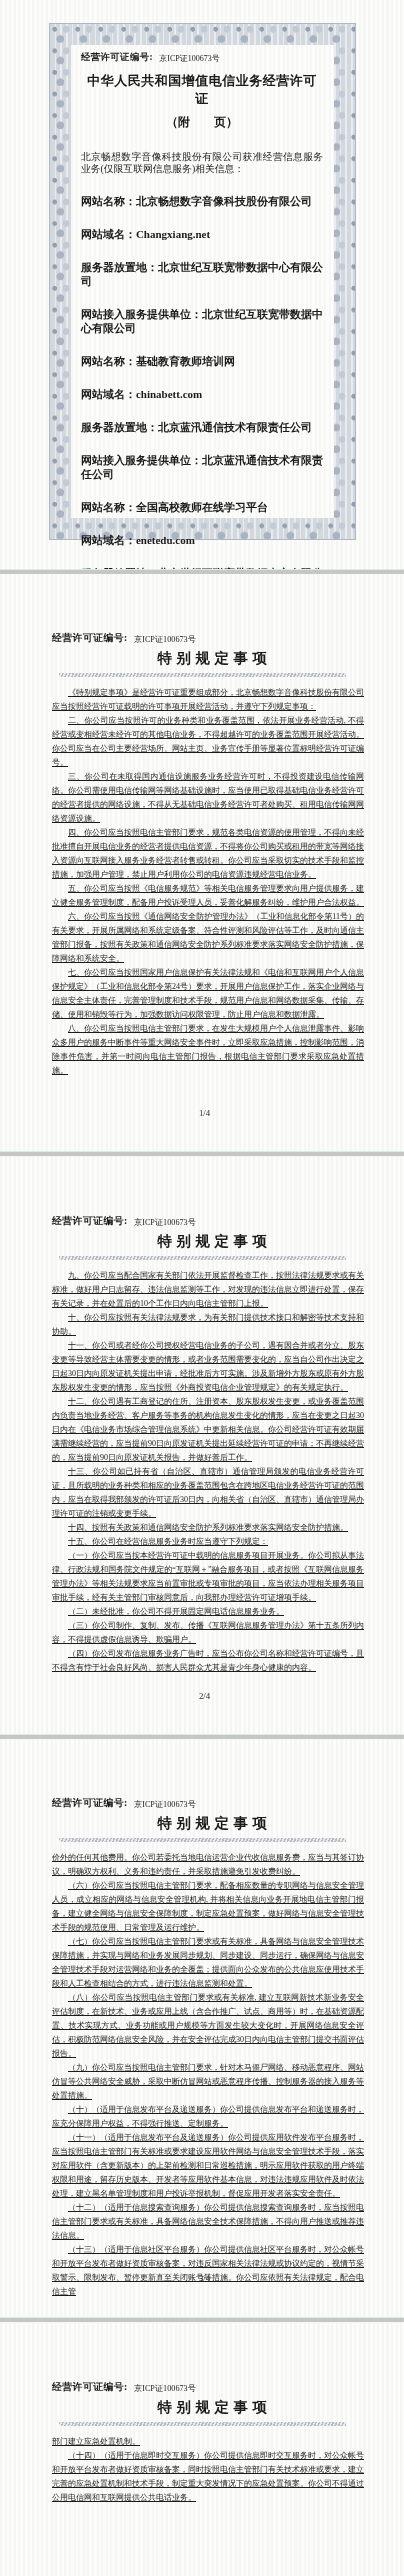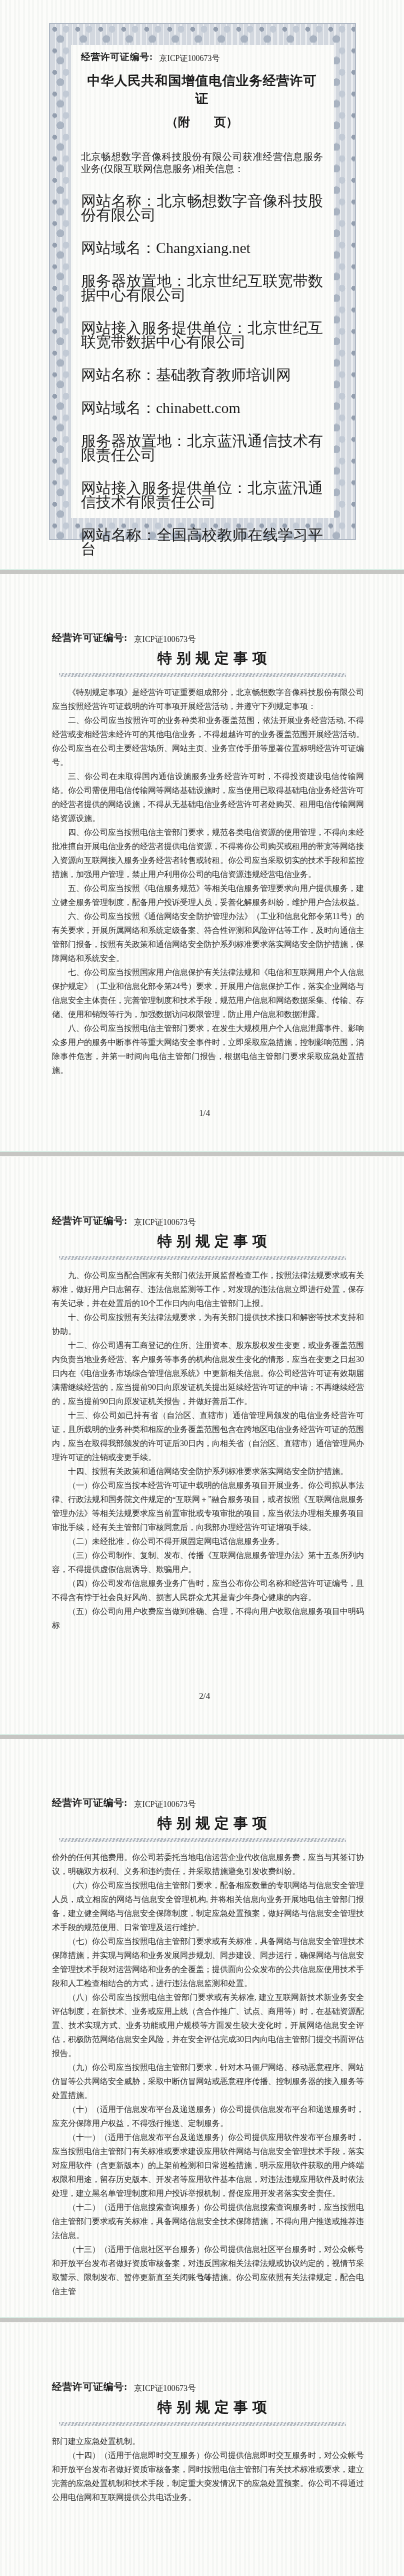--- a/index.html
+++ b/index.html
@@ -35,32 +35,32 @@
     background-image:repeating-linear-gradient(90deg,rgba(185,198,192,0.08) 0 2.1px,rgba(0,0,0,0) 2.1px 4.6px);
     padding:6.2px 11.3px 0 10.3px;box-sizing:border-box;
   }
   .cert-no-row{margin:0;}
   .cert-label{font-size:9.3px;font-weight:bold;letter-spacing:0.5px;}
   .cert-no{font-size:8px;margin-left:4.1px;position:relative;top:1.5px;}
   .cert-title{margin:8.2px 0 0 0;text-align:center;font-size:13px;font-weight:bold;letter-spacing:0.5px;}
   .cert-subtitle{margin-top:6.2px;text-align:center;font-size:12px;font-weight:bold;}
   .cert-intro{margin:19.6px 0 0 0;font-size:9.8px;line-height:12px;text-align:justify;}
   .cert-lines{margin-top:8.2px;}
-  .cert-line{font-size:15px;line-height:14px;margin-top:19px;text-align:justify;}
+  .cert-line{font-size:11px;line-height:14px;margin-top:19px;text-align:justify;font-weight:bold;}
   
   .sp-header{position:absolute;top:58px;left:52px;white-space:nowrap;}
   .sp-label{font-size:9.8px;font-weight:bold;letter-spacing:0.5px;}
   .sp-no{font-size:8.2px;margin-left:4.1px;position:relative;top:1px;}
   .sp-title{position:absolute;top:75px;left:0;width:100%;margin:0;text-align:center;
     font-size:14.4px;font-weight:bold;letter-spacing:4.6px;padding-left:12px;}
   .sp-divider{position:absolute;top:99px;left:59px;width:287px;height:3.6px;
     background:repeating-linear-gradient(115deg,#b6bcc2 0 1.5px,#e9ebed 1.5px 3.1px);}
   .sp-body{position:absolute;top:112px;left:52px;width:312px;
     font-size:8px;line-height:14px;text-align:justify;}
-  .sp-body p{margin:0;text-indent:2em;}
+  .sp-body p{margin:0;text-indent:2em;text-decoration:underline;}
   .sp-body p.cont{text-indent:0;}
   .page-no{position:absolute;top:534px;left:2px;width:100%;text-align:center;font-size:8.8px;color:#2a2a2a;}
 </style>
 </head>
 <body>
 
 <section class="page" style="top:0;height:569px">
   <div class="cert-frame">
     <div class="cert-content">
       <div class="cert-no-row">
@@ -115,28 +115,29 @@
 <section class="page" style="top:1157px;height:578px">
   <div class="sp-header">
     <span class="sp-label">经营许可证编号:</span>
     <span class="sp-no">京ICP证100673号</span>
   </div>
   <h2 class="sp-title">特别规定事项</h2>
   <div class="sp-divider"></div>
   <div class="sp-body">
     <p>九、你公司应当配合国家有关部门依法开展监督检查工作，按照法律法规要求或有关标准，做好用户日志留存、违法信息监测等工作，对发现的违法信息立即进行处置，保存有关记录，并在处置后的10个工作日内向电信主管部门上报。</p>
     <p>十、你公司应按照有关法律法规要求，为有关部门提供技术接口和解密等技术支持和协助。</p>
+    <p>十一、你公司或者经你公司授权经营电信业务的子公司，遇有因合并或者分立、股东变更等导致经营主体需要变更的情形，或者业务范围需要变化的，应当自公司作出决定之日起30日内向原发证机关提出申请，经批准后方可实施。涉及新增外方股东或原有外方股东股权发生变更的情形，应当按照《外商投资电信企业管理规定》的有关规定执行。</p>
     <p>十二、你公司遇有工商登记的住所、注册资本、股东股权发生变更，或业务覆盖范围内负责当地业务经营、客户服务等事务的机构信息发生变化的情形，应当在变更之日起30日内在《电信业务市场综合管理信息系统》中更新相关信息。你公司经营许可证有效期届满需继续经营的，应当提前90日向原发证机关提出延续经营许可证的申请；不再继续经营的，应当提前90日向原发证机关报告，并做好善后工作。</p>
     <p>十三、你公司如已持有省（自治区、直辖市）通信管理局颁发的电信业务经营许可证，且所载明的业务种类和相应的业务覆盖范围包含在跨地区电信业务经营许可证的范围内，应当在取得我部颁发的许可证后30日内，向相关省（自治区、直辖市）通信管理局办理许可证的注销或变更手续。</p>
     <p>十四、按照有关政策和通信网络安全防护系列标准要求落实网络安全防护措施。</p>
+    <p>十五、你公司在经营信息服务业务时应当遵守下列规定：</p>
     <p>（一）你公司应当按本经营许可证中载明的信息服务项目开展业务。你公司拟从事法律、行政法规和国务院文件规定的“互联网＋”融合服务项目，或者按照《互联网信息服务管理办法》等相关法规要求应当前置审批或专项审批的项目，应当依法办理相关服务项目审批手续，经有关主管部门审核同意后，向我部办理经营许可证增项手续。</p>
     <p>（二）未经批准，你公司不得开展固定网电话信息服务业务。</p>
     <p>（三）你公司制作、复制、发布、传播《互联网信息服务管理办法》第十五条所列内容，不得提供虚假信息诱导、欺骗用户。</p>
     <p>（四）你公司发布信息服务业务广告时，应当公布你公司名称和经营许可证编号，且不得含有悖于社会良好风尚、损害人民群众尤其是青少年身心健康的内容。</p>
-    <p>（五）你公司向用户收费应当做到准确、合理，不得向用户收取信息服务项目中明码标</p>
   </div>
   <div class="page-no">2/4</div>
 </section>
 
 <div class="sep" style="top:1734px"></div>
 
 <section class="page" style="top:1739px;height:578px">
   <div class="sp-header">
     <span class="sp-label">经营许可证编号:</span>
     <span class="sp-no">京ICP证100673号</span>

